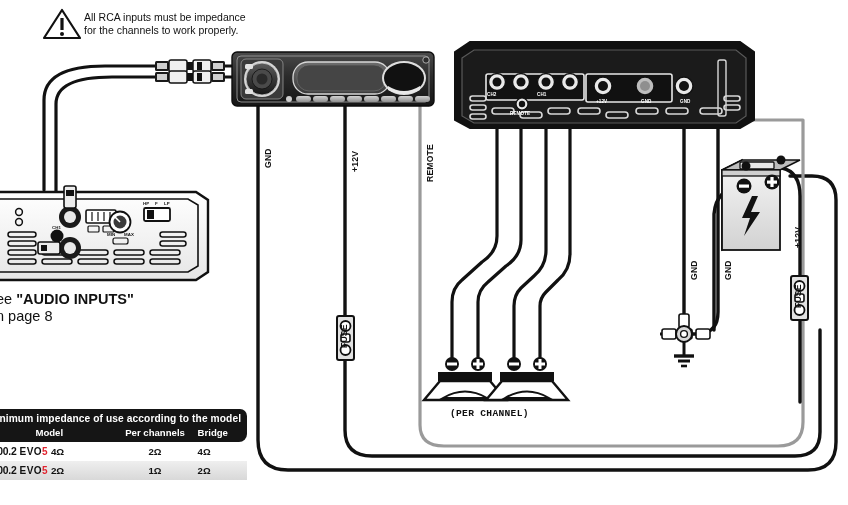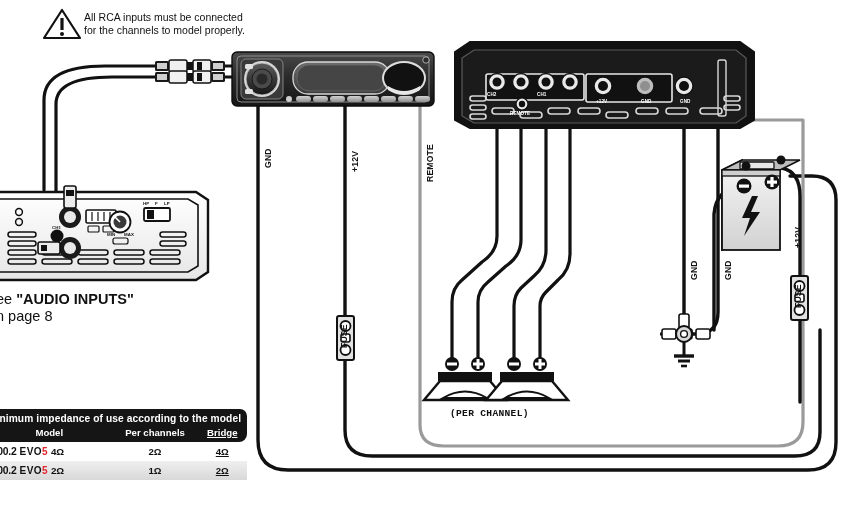--- a/index.html
+++ b/index.html
@@ -101,21 +101,21 @@
     color:#111;
     align-items:center;
     height:19px;
   }
   #imp-table .row.alt{
     background:linear-gradient(to bottom,#efefef,#d8d8d8);
   }
   #imp-table .c-model{ width:128px; padding-left:4px; display:flex; align-items:center; gap:3px;}
   #imp-table .c-model.hdr{ justify-content:center; }
   #imp-table .c-chan{ width:86px; text-align:center; }
-  #imp-table .c-bridge{ width:50px; text-align:center;text-decoration:underline; }
+  #imp-table .c-bridge{ width:50px; text-align:left; }
   .model-num{ font-size:10.4px; font-weight:bold; letter-spacing:-.2px;}
   .model-evo{ font-size:10px; font-weight:bold; letter-spacing:.4px;text-align:center;}
   .model-evo .five{ color:#e0232e; }
   .val-imp{ font-size:9.8px; font-weight:bold; }
 </style>
 </head>
 <body>
 
 <div id="stage">
 
@@ -413,22 +413,22 @@
       <line x1="681" y1="366" x2="687" y2="366" stroke="#111" stroke-width="2.6"></line>
     </g>
 
     <g>
       <path d="M44 38 L62 10 L80 38 Z" fill="#fff" stroke="#111" stroke-width="2.2" stroke-linejoin="round"></path>
       <rect x="60.4" y="18" width="3.2" height="12" fill="#111"></rect>
       <circle cx="62" cy="34" r="2" fill="#111"></circle>
     </g>
   </svg>
 
-  <div class="txt warn-txt" style="left:84px; top:11px;">All RCA inputs must be connected</div>
-  <div class="txt warn-txt" style="left:84px; top:24px;">for the channels to model properly.</div>
+  <div class="txt warn-txt" style="left:84px; top:11px;">All RCA inputs must be impedance</div>
+  <div class="txt warn-txt" style="left:84px; top:24px;">for the channels to work properly.</div>
 
   <div class="txt" style="left:-4px; top:290px;">
     <span class="ref-reg">ee </span><span class="ref-bold">"AUDIO INPUTS"</span>
   </div>
   <div class="txt ref-reg" style="left:-4px; top:308px;">n page 8</div>
 
   <div class="txt vlabel rot-up" style="left:263px; top:168px;">GND</div>
   <div class="txt vlabel rot-up" style="left:350px; top:172px;">+12V</div>
   <div class="txt vlabel rot-up" style="left:425px; top:182px;">REMOTE</div>
   <div class="txt vlabel rot-up" style="left:339px; top:348px;">FUSE</div>

